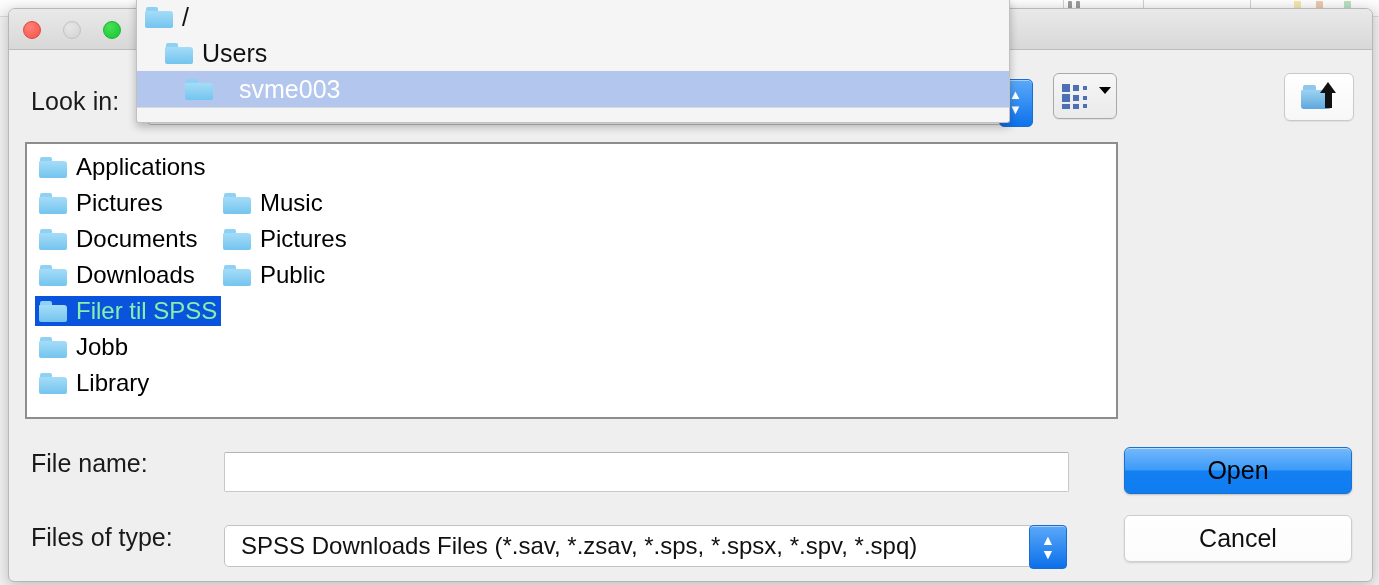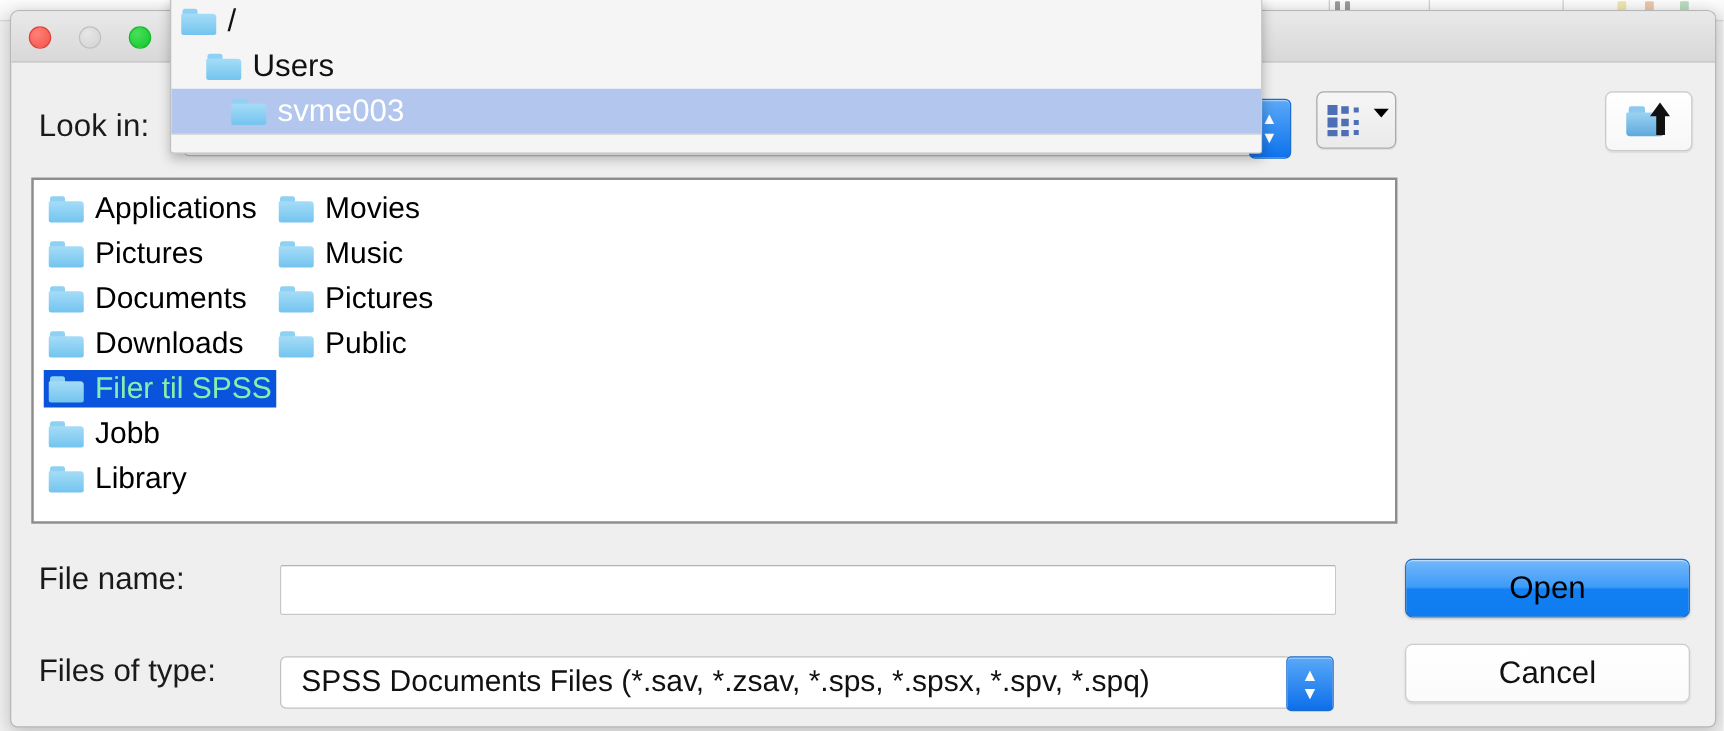--- a/index.html
+++ b/index.html
@@ -420,27 +420,20 @@
         <span class="name">Jobb</span>
       </div>
       <div class="fl-item" style="left:8px;top:224px;">
         <span class="folder">
             <span class="ftab"></span>
             <span class="fbody"></span>
           </span>
         <span class="name">Library</span>
       </div>
 
-      <div class="fl-item" style="left:192px;top:8px;">
-        <span class="folder">
-            <span class="ftab"></span>
-            <span class="fbody"></span>
-          </span>
-        <span class="name">Movies</span>
-      </div>
       <div class="fl-item" style="left:192px;top:44px;">
         <span class="folder">
             <span class="ftab"></span>
             <span class="fbody"></span>
           </span>
         <span class="name">Music</span>
       </div>
       <div class="fl-item" style="left:192px;top:80px;">
         <span class="folder">
             <span class="ftab"></span>
@@ -456,21 +449,21 @@
         <span class="name">Public</span>
       </div>
 
     </div>
 
     <div class="lbl-filename">File name:</div>
     <input class="input-filename" type="text" value="" style="">
 
     <div class="lbl-filetype">Files of type:</div>
     <div class="combo-filetype">
-      <div class="field">SPSS Documents Files (*.sav, *.zsav, *.sps, *.spsx, *.spv, *.spq)</div>
+      <div class="field">SPSS Downloads Files (*.sav, *.zsav, *.sps, *.spsx, *.spv, *.spq)</div>
       <div class="stepper">
         <div class="chev up">▲</div>
         <div class="chev down">▼</div>
       </div>
     </div>
 
     <div class="btn btn-open">Open</div>
     <div class="btn btn-cancel">Cancel</div>
 
   </div>
@@ -488,19 +481,19 @@
           <span class="ftab"></span>
           <span class="fbody"></span>
         </span>
       <span class="ptext" style="margin-left:9px">Users</span>
     </div>
     <div class="popup-item sel" style="padding-left:48px;">
       <span class="folder">
           <span class="ftab"></span>
           <span class="fbody"></span>
         </span>
-      <span class="ptext" style="margin-left:9px">svme003</span>
+      <span class="ptext" style="margin-left:26px">svme003</span>
     </div>
     <div class="popup-strip"></div>
     <div class="popup-pad"></div>
   </div>
 
 </div>
 
 </body></html>

